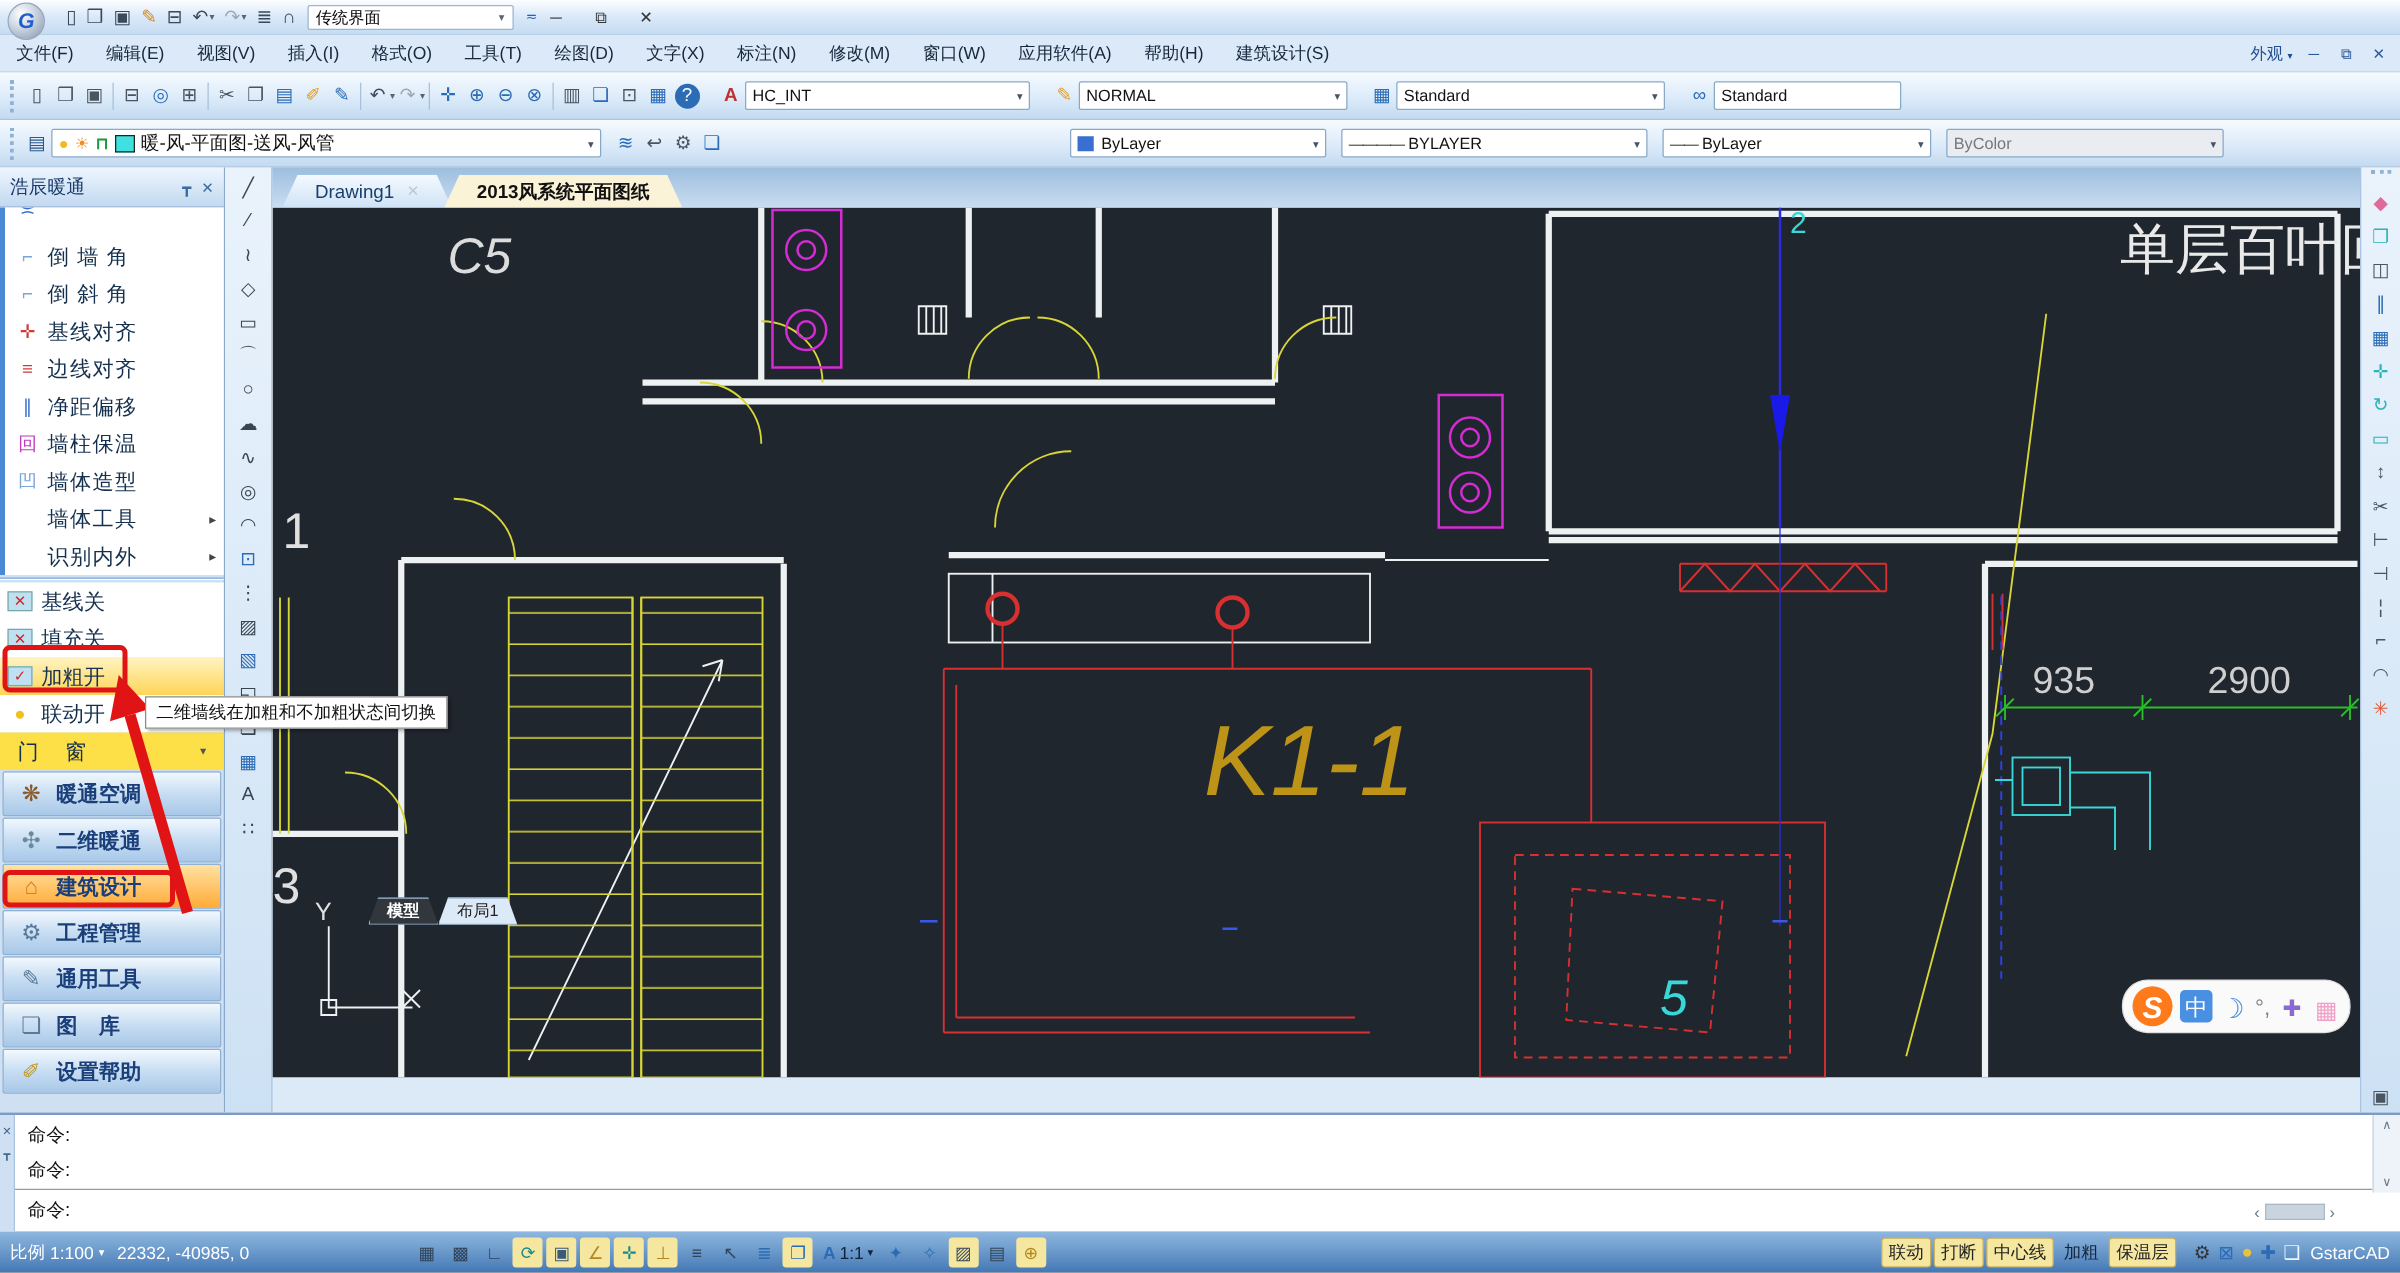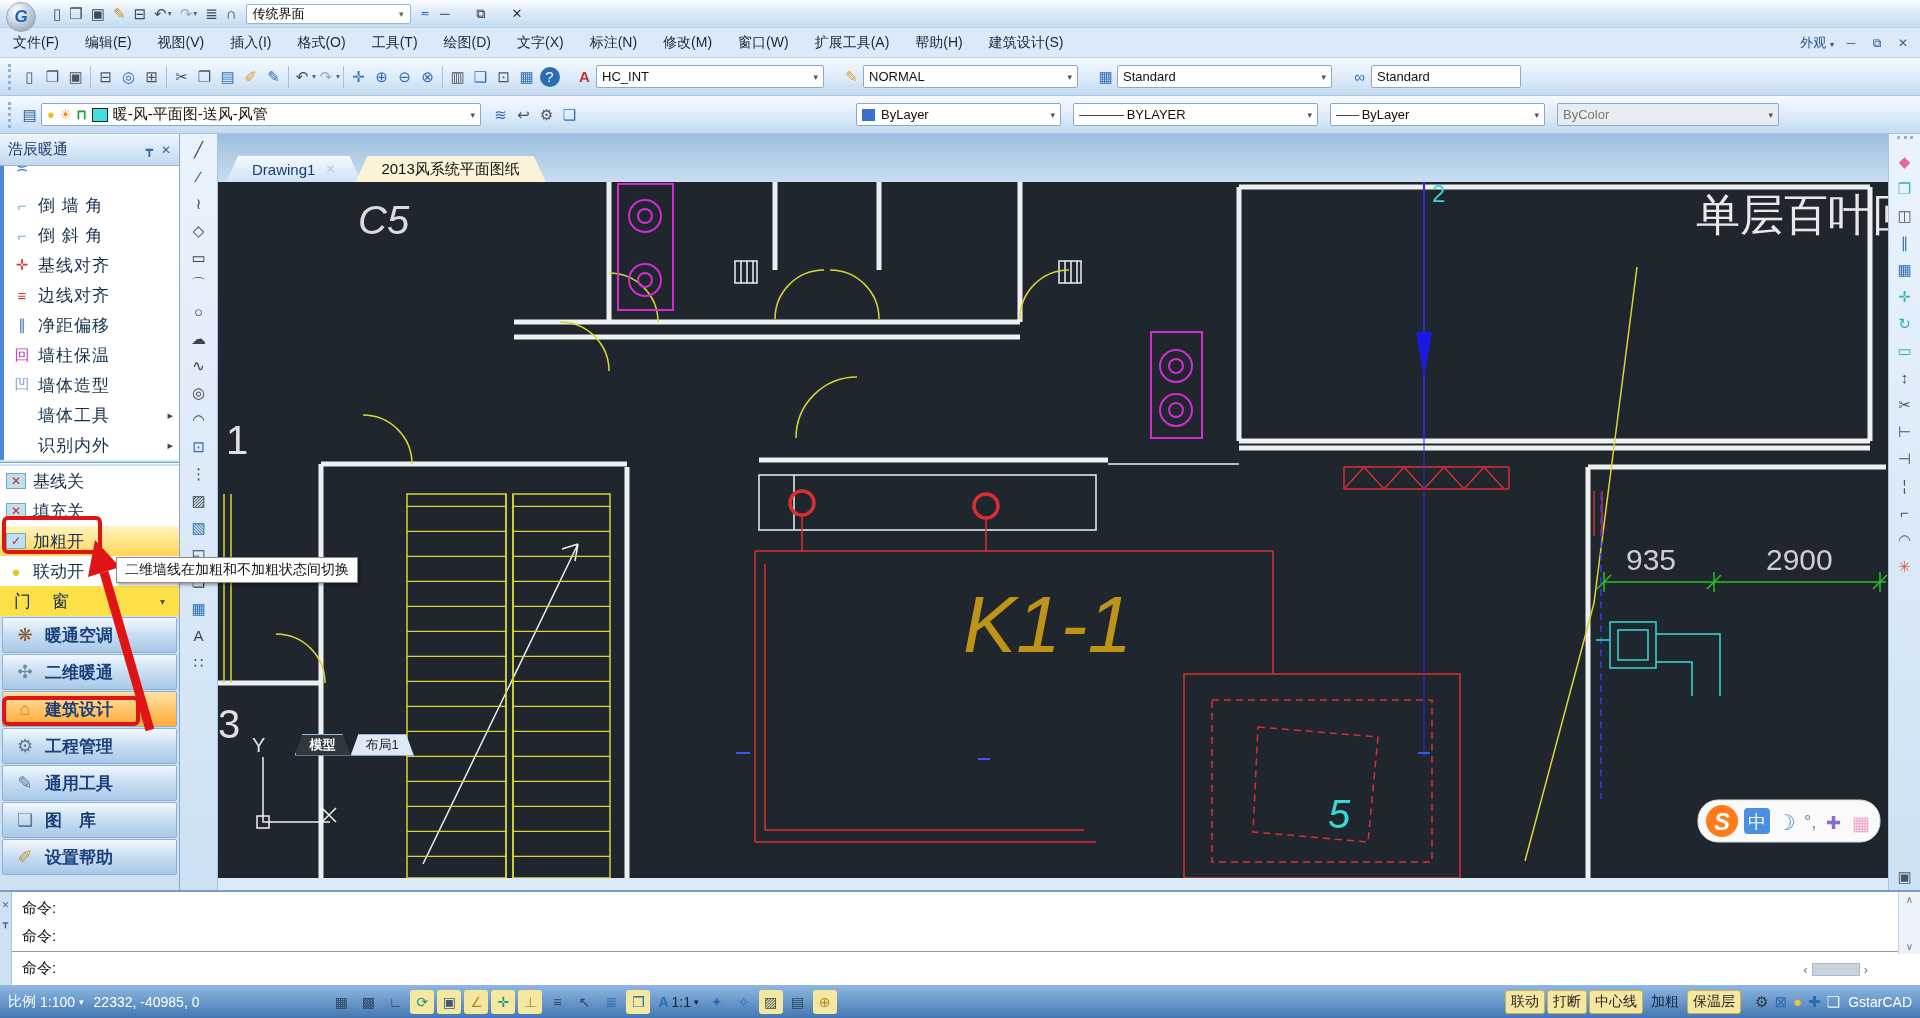--- a/index.html
+++ b/index.html
@@ -88,27 +88,27 @@
   .annot-arrow{position:absolute;left:0;top:400px;z-index:42;pointer-events:none;}
   
   .rail{width:38px;background:linear-gradient(#eaf3fc,#cde1f4);display:flex;flex-direction:column;
     align-items:center;border-right:1px solid #a8c4e0;padding-top:2px;}
   .rail.right{width:32px;border-right:none;border-left:1px solid #a8c4e0;}
   .rail .rgrip{height:10px;width:16px;border-top:3px dotted #8fb2d4;margin-bottom:2px;}
   .rail .ri{width:26px;height:27px;display:flex;align-items:center;justify-content:center;font-size:15px;}
   .rail .rfill{flex:1;}
   
   .center{flex:1;display:flex;flex-direction:column;min-width:0;}
-  .doctabs{height:48px;background:linear-gradient(#9dbede,#c9ddf1);display:flex;align-items:flex-end;
+  .doctabs{height:32px;background:linear-gradient(#9dbede,#c9ddf1);display:flex;align-items:flex-end;
     padding-left:8px;}
   .dtab{height:26px;display:flex;align-items:center;justify-content:center;font-size:15px;
     font-family:"Liberation Mono",monospace;color:#17406f;background:linear-gradient(#f4f9fe,#cfe3f6);
     clip-path:polygon(12px 0,calc(100% - 12px) 0,100% 100%,0 100%);padding:0 26px;}
   .dtab .x{margin-left:10px;color:#b8c8da;font-size:12px;}
-  .dtab.active{background:#faf3d7;color:#111;font-weight:normal;font-family:"Liberation Sans",sans-serif;z-index:2;margin-left:-6px;}
+  .dtab.active{background:#faf3d7;color:#111;font-weight:bold;font-family:"Liberation Sans",sans-serif;z-index:2;margin-left:-6px;}
   .canvas-wrap{position:relative;height:548px;background:#ffffff;}
   .canvas-wrap svg{display:block;}
   .modeltabs{height:28px;background:#c9dcf0;border-top:1px solid #9ab8d8;display:flex;align-items:center;
     padding-left:6px;font-size:13px;}
   .mt-arrows{color:#3a6aa0;font-size:11px;display:flex;gap:7px;margin-right:10px;}
   .mtab{height:22px;display:flex;align-items:center;padding:0 14px;
     clip-path:polygon(8px 0,calc(100% - 8px) 0,100% 100%,0 100%);color:#222;background:#dce9f7;border:1px solid #9ab8d8;}
   .mtab.active{background:#32373e;color:#fff;font-weight:bold;}
   .mt-add{margin-left:6px;color:#345;}
   
@@ -200,21 +200,21 @@
         <span class="mitem">编辑(E)</span>
         <span class="mitem">视图(V)</span>
         <span class="mitem">插入(I)</span>
         <span class="mitem">格式(O)</span>
         <span class="mitem">工具(T)</span>
         <span class="mitem">绘图(D)</span>
         <span class="mitem">文字(X)</span>
         <span class="mitem">标注(N)</span>
         <span class="mitem">修改(M)</span>
         <span class="mitem">窗口(W)</span>
-        <span class="mitem">扩展工具(A)</span>
+        <span class="mitem">应用软件(A)</span>
         <span class="mitem">帮助(H)</span>
         <span class="mitem">建筑设计(S)</span>
     </div>
     <div class="spacer"></div>
     <div class="menu-right">
       <span class="appearance"><span>外观</span> <span class="caret">▾</span></span>
       <span class="dwb">─</span>
       <span class="dwb">⧉</span>
       <span class="dwb">✕</span>
     </div>

